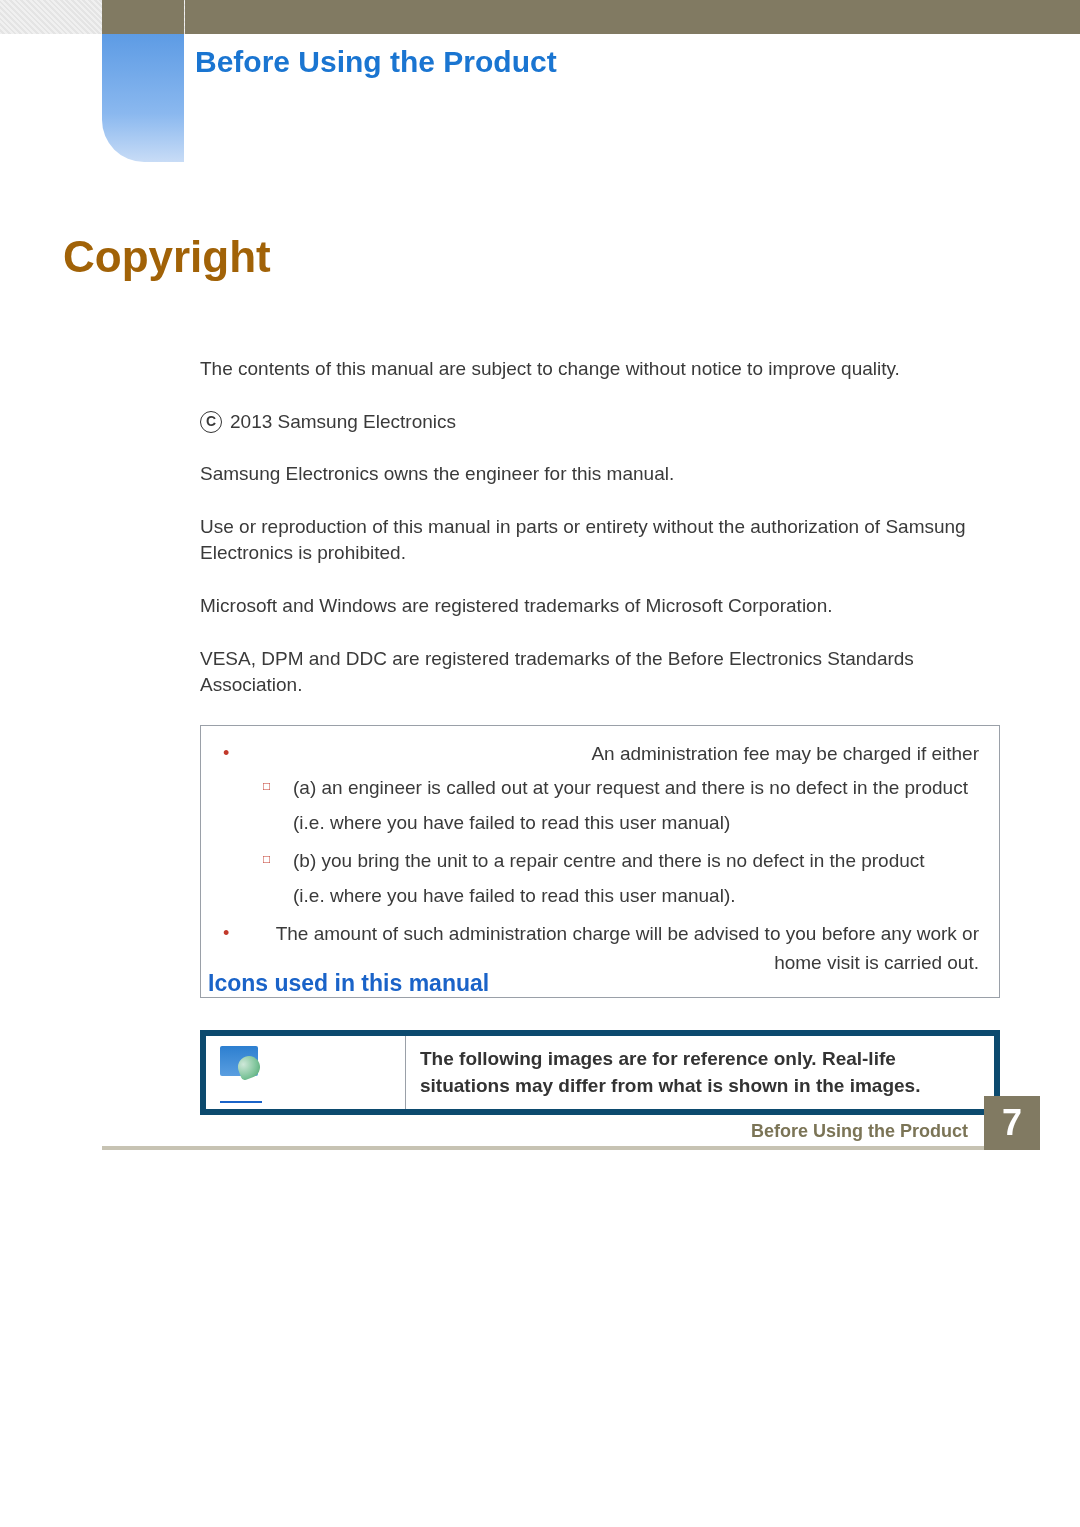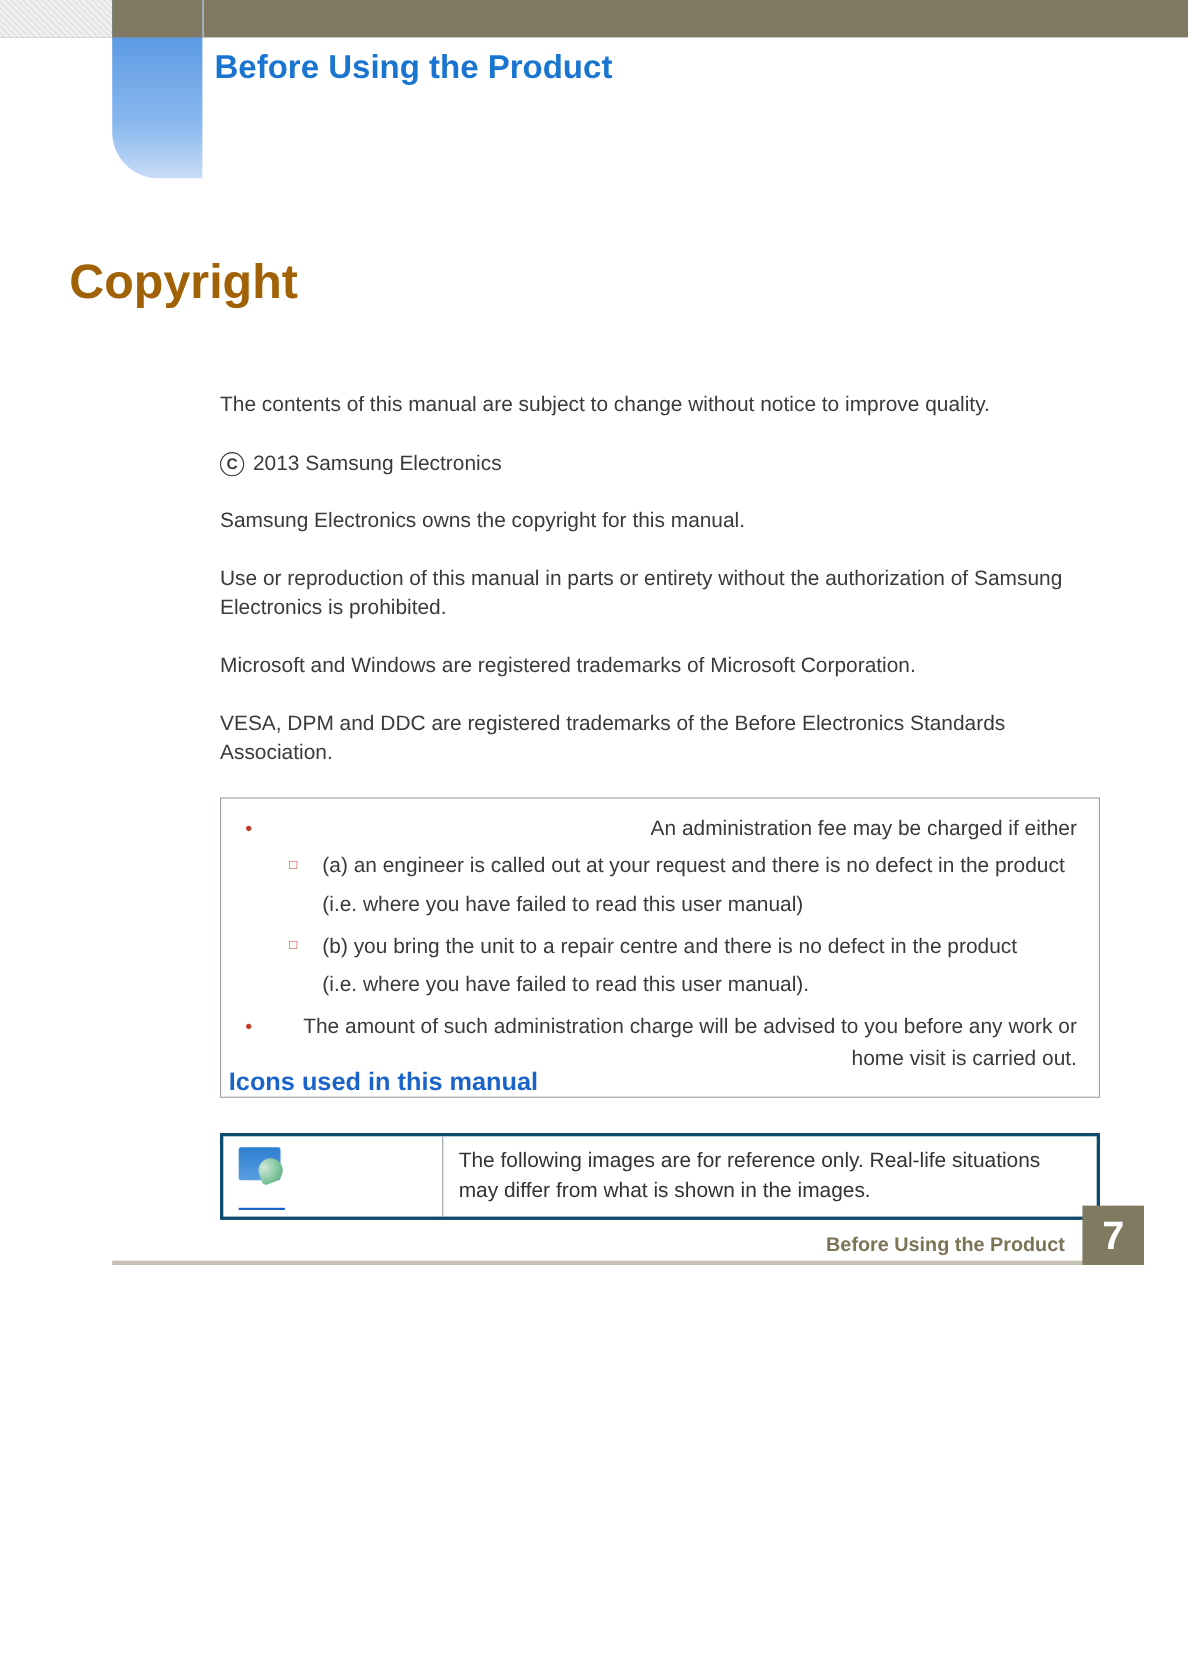--- a/index.html
+++ b/index.html
@@ -66,21 +66,21 @@
 
   
   .subheading {
     position: absolute; top: 970px; left: 208px;
     color: #1a63c8; font-size: 23px; font-weight: bold;
   }
 
   
   .icon-table {
     position: absolute; top: 1030px; left: 200px; width: 800px;
-    border: 3px solid #0c4a6e; display: flex;
+    border: 6px solid #0c4a6e; display: flex; font-weight: bold;
   }
   .icon-cell {
     width: 200px; border-right: 1px solid #9aa0a8; padding: 10px 14px 6px 14px;
     display: flex; align-items: flex-start;
   }
   .icon-desc { flex: 1; padding: 10px 14px; font-size: 19px; line-height: 1.4; }
   .ref-icon {
     width: 38px; height: 30px; position: relative;
     background: linear-gradient(180deg, #2d7fd0 0%, #5a9ee0 100%);
     border-radius: 2px;
@@ -123,21 +123,21 @@
   <div class="chapter-bar">Before Using the Product</div>
 
   <h1 class="section-title">Copyright</h1>
 
   <div class="body">
     <p>The contents of this manual are subject to change without notice to improve quality.</p>
     <div class="copyright-line">
       <span class="c-mark">C</span>
       <span>2013 Samsung Electronics</span>
     </div>
-    <p>Samsung Electronics owns the copyright for this manual.</p>
+    <p>Samsung Electronics owns the engineer for this manual.</p>
     <p>Use or reproduction of this manual in parts or entirety without the authorization of Samsung Electronics is prohibited.</p>
     <p>Microsoft and Windows are registered trademarks of Microsoft Corporation.</p>
     <p>VESA, DPM and DDC are registered trademarks of the Before Electronics Standards Association.</p>
 
     <div class="notice-box">
       <div class="bullet-row">
         <span class="bullet-dot">•</span>
         <span class="bullet-text">An administration fee may be charged if either</span>
       </div>
       <div class="sub-row">

